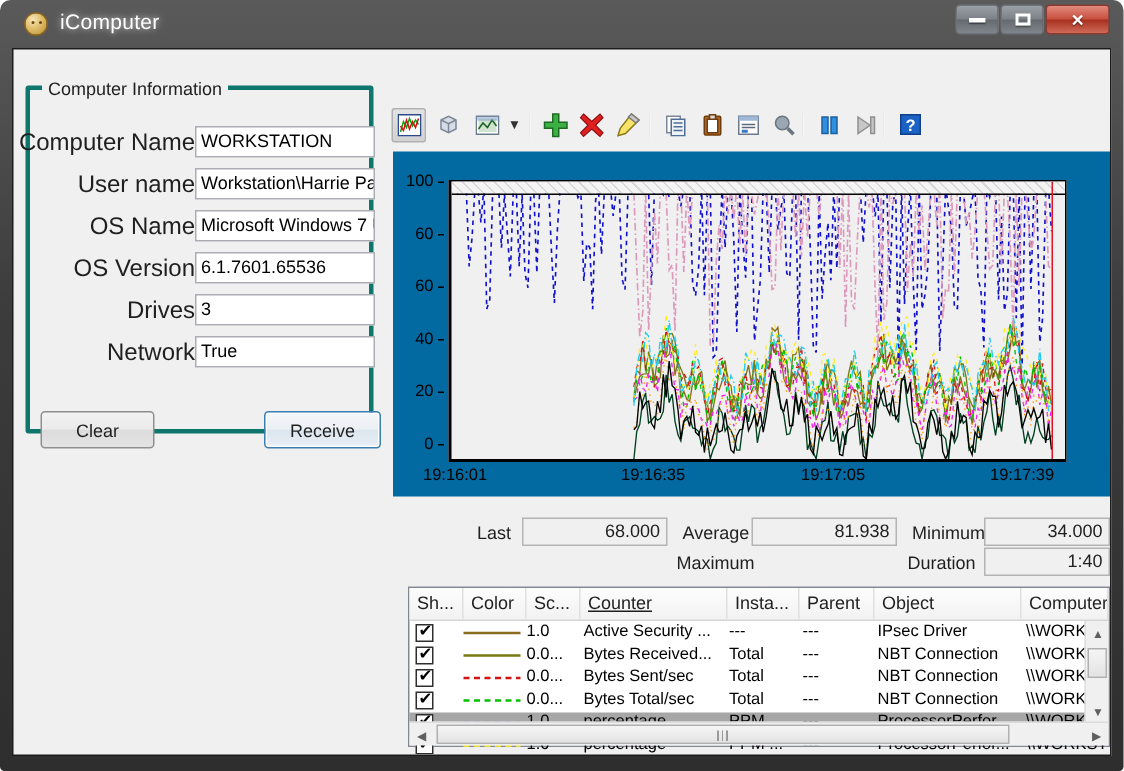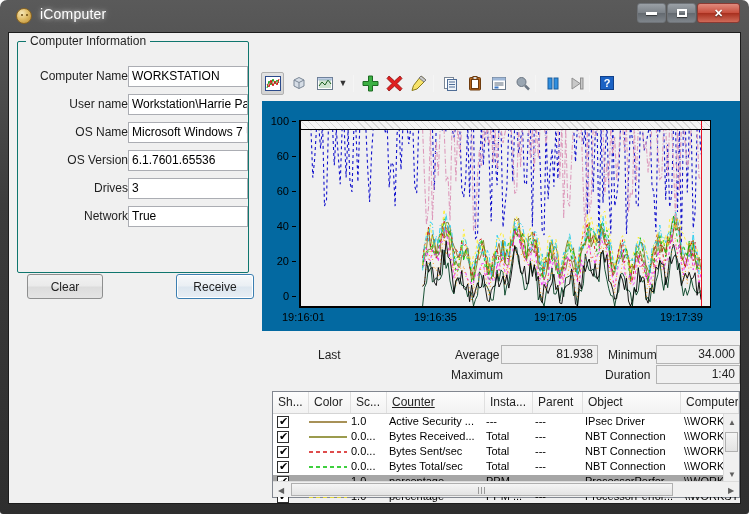--- a/index.html
+++ b/index.html
@@ -63,31 +63,31 @@
   
   #client {
     position: absolute; left: 8px; top: 32px;
     width: 733px; height: 472px;
     background: #f0f0f0;
     border: 1px solid #1c1c1c;
   }
 
   
   #groupbox {
-    position: absolute; left: 8px; top: 8px; width: 232px; height: 232px;
-    border: 1px solid #0f766e; border-radius: 2px;
+    position: absolute; left: 8px; top: 24px; width: 232px; height: 232px;
+    border: 3px solid #0f766e; border-radius: 2px;
   }
   #groupbox-title {
     position: absolute; left: 8px; top: -8px; background: #f0f0f0;
     padding: 0 4px; font-size: 12px; color: #1f1f1f;
   }
   .field-row { position: absolute; left: 0; width: 232px; height: 22px; }
   .field-label {
     position: absolute; right: 122px; top: 3px;
-    font-size: 12px; color: #1f1f1f; white-space: nowrap; margin-left: 48px;
+    font-size: 16px; color: #1f1f1f; white-space: nowrap; margin-left: 48px;
   }
   .field-input {
     position: absolute; left: 110px; top: 0; width: 120px; height: 21px;
     background: #ffffff; border: 1px solid #abadb3;
     font-size: 12px; color: #000; padding: 2px 0 0 3px;
     overflow: hidden; white-space: nowrap;
   }
   .btn {
     position: absolute; height: 25px;
     background: linear-gradient(180deg,#f2f2f2 0%,#eaeaea 48%,#dcdcdc 52%,#e4e4e4 100%);
@@ -399,20 +399,21 @@
       <div class="ytickmark" style="top: 20px;"></div>
           <div class="ytickmark" style="top: 55px;"></div>
           <div class="ytickmark" style="top: 90px;"></div>
           <div class="ytickmark" style="top: 125px;"></div>
           <div class="ytickmark" style="top: 160px;"></div>
           <div class="ytickmark" style="top: 195px;"></div>
         </div>
 
       <div id="stats">
         <div class="stat-label" style="left:56px;top:3px;">Last</div>
+        <div class="stat-val" style="left:86px;top:0;width:97px;">68.000</div>
         <div class="stat-label" style="left:193px;top:3px;">Average</div>
         <div class="stat-val" style="left:239px;top:0;width:97px;">81.938</div>
         <div class="stat-label" style="left:346px;top:3px;">Minimum</div>
         <div class="stat-val" style="left:394px;top:0;width:84px;">34.000</div>
 
         <div class="stat-label" style="left:189px;top:23px;">Maximum</div>
         <div class="stat-label" style="left:343px;top:23px;">Duration</div>
         <div class="stat-val" style="left:394px;top:20px;width:84px;">1:40</div>
       </div>
 

